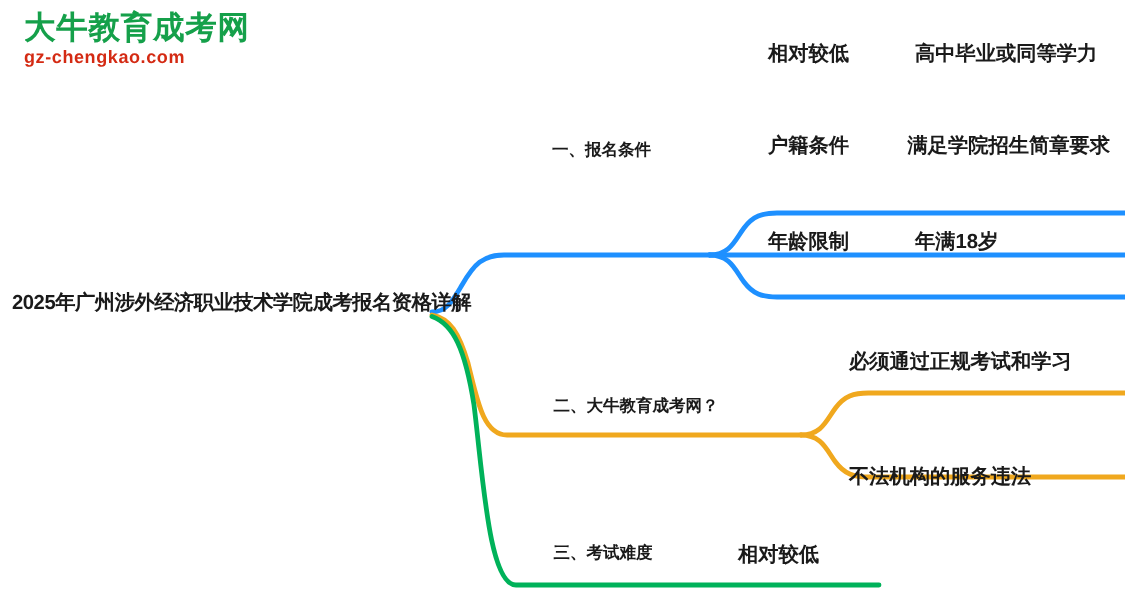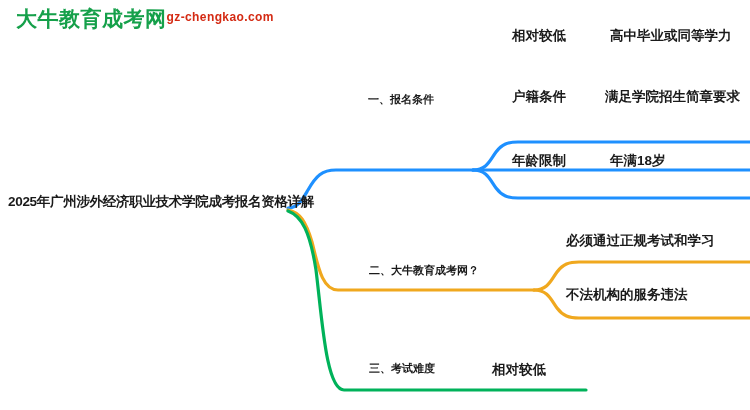--- a/index.html
+++ b/index.html
@@ -26,21 +26,21 @@
     z-index: 5;
   }
   #logo-mark {
     position: relative;
     width: 46px;
     height: 46px;
     flex: 0 0 auto;
   }
   #logo-text-block {
     display: flex;
-    flex-direction: row;
+    flex-direction: column;
     line-height: 1;
   }
   #logo-title {
     font-size: 21px;
     font-weight: bold;
     color: #15A04A;
     letter-spacing: 0.5px;
     white-space: nowrap;
   }
   #logo-domain {
@@ -142,17 +142,17 @@
 <div class="node-label leaf-key" style="left:512px; top:88px;">户籍条件</div>
 <div class="node-label leaf-val" style="left:605px; top:88px;">满足学院招生简章要求</div>
 
 <div class="node-label leaf-key" style="left:512px; top:152px;">年龄限制</div>
 <div class="node-label leaf-val" style="left:610px; top:152px;">年满18岁</div>
 
 <div class="node-label branch-label" style="left:369px; top:263px;">二、大牛教育成考网？</div>
 
 <div class="node-label leaf-key" style="left:566px; top:232px;">必须通过正规考试和学习</div>
 
-<div class="node-label leaf-key" style="left:566px; top:286px;">不法机构的服务违法</div>
+<div class="node-label leaf-key" style="left:566px; top:309px;">不法机构的服务违法</div>
 
 <div class="node-label branch-label" style="left:369px; top:361px;">三、考试难度</div>
 
 <div class="node-label leaf-key" style="left:492px; top:361px;">相对较低</div>
 
 </body></html>

